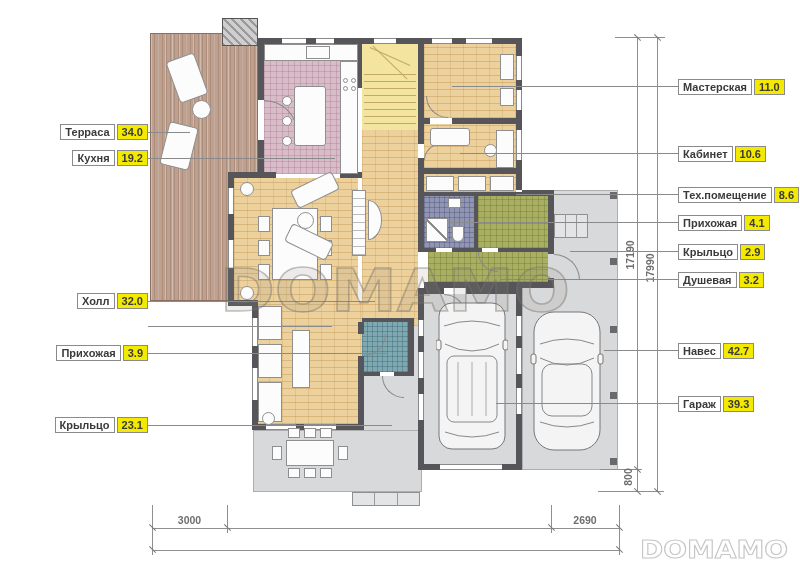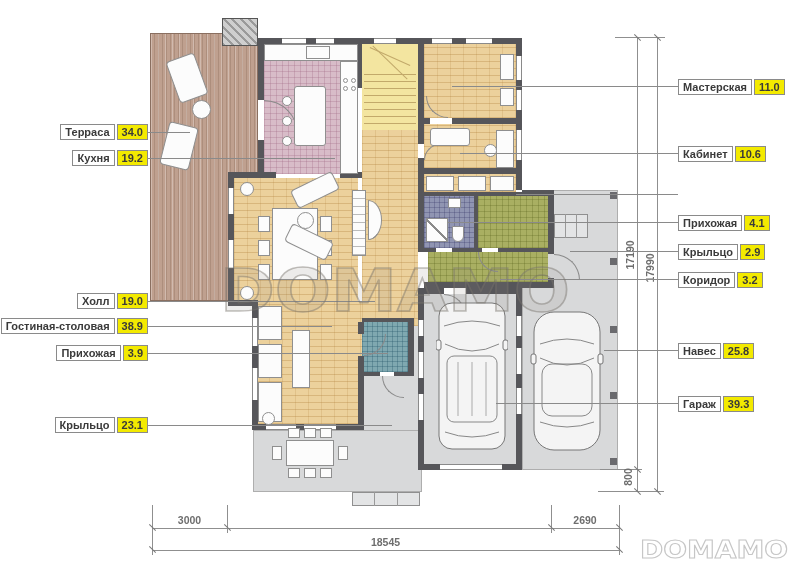--- a/index.html
+++ b/index.html
@@ -283,58 +283,58 @@
   <div class="lbl" style="top:124px;right:652px;">
     <span class="n">Терраса</span>
     <span class="v">34.0</span>
     </div>
   <div class="lbl" style="top:150px;right:652px;">
     <span class="n">Кухня</span>
     <span class="v">19.2</span>
     </div>
   <div class="lbl" style="top:293px;right:652px;">
     <span class="n">Холл</span>
-    <span class="v">19.0</span>
-    </div>
-  <div class="lbl" style="top:318px;right:652px;">
-    <span class="n">Гостиная-столовая</span>
-    <span class="v">38.9</span>
+    <span class="v">32.0</span>
     </div>
   <div class="lbl" style="top:345px;right:652px;">
     <span class="n">Прихожая</span>
     <span class="v">3.9</span>
     </div>
   <div class="lbl" style="top:417px;right:652px;">
     <span class="n">Крыльцо</span>
     <span class="v">23.1</span>
     </div>
 
   <div class="lbl" style="top:79px;left:678px;">
     <span class="n">Мастерская</span>
     <span class="v">11.0</span>
     </div>
   <div class="lbl" style="top:146px;left:678px;">
     <span class="n">Кабинет</span>
     <span class="v">10.6</span>
     </div>
+  <div class="lbl" style="top:187px;left:678px;">
+    <span class="n">Тех.помещение</span>
+    <span class="v">8.6</span>
+    </div>
   <div class="lbl" style="top:215px;left:678px;">
     <span class="n">Прихожая</span>
     <span class="v">4.1</span>
     </div>
   <div class="lbl" style="top:244px;left:678px;">
     <span class="n">Крыльцо</span>
     <span class="v">2.9</span>
     </div>
   <div class="lbl" style="top:272px;left:678px;">
-    <span class="n">Коридор</span>
+    <span class="n">Душевая</span>
     <span class="v">3.2</span>
     </div>
   <div class="lbl" style="top:343px;left:678px;">
     <span class="n">Навес</span>
-    <span class="v">25.8</span>
+    <span class="v">42.7</span>
     </div>
   <div class="lbl" style="top:396px;left:678px;">
     <span class="n">Гараж</span>
     <span class="v">39.3</span>
     </div>
 
   <div class="dline" style="left:615px;top:37px;width:50px;height:1px;"></div>
   <div class="dline" style="left:600px;top:469px;width:42px;height:1px;"></div>
   <div class="dline" style="left:598px;top:491px;width:66px;height:1px;"></div>
   <div class="dline" style="left:637px;top:38px;width:1px;height:432px;"></div>
@@ -356,21 +356,20 @@
   <div class="dline" style="left:152px;top:528px;width:467px;height:1px;"></div>
   <div class="tick" style="left:148px;top:527px;"></div>
   <div class="tick" style="left:223px;top:527px;"></div>
   <div class="tick" style="left:547px;top:527px;"></div>
   <div class="tick" style="left:615px;top:527px;"></div>
   <div class="dtxt" style="left:152px;top:514px;width:75px;">3000</div>
   <div class="dtxt" style="left:551px;top:514px;width:68px;">2690</div>
   <div class="dline" style="left:152px;top:550px;width:467px;height:1px;"></div>
   <div class="tick" style="left:148px;top:549px;"></div>
   <div class="tick" style="left:615px;top:549px;"></div>
-  <div class="dtxt" style="left:152px;top:536px;width:467px;">18545</div>
 
   <svg class="wm" style="left:218px;top:255px;" width="360" height="72">
     <text x="2" y="56" textLength="350" lengthAdjust="spacingAndGlyphs" font-family="DejaVu Sans, sans-serif" font-size="58" font-weight="bold" fill="rgba(140,135,128,0.14)" stroke="rgba(120,115,108,0.45)" stroke-width="1.5">DOMAMO</text>
   </svg>
   <svg class="wm" style="left:638px;top:534px;" width="156" height="32">
     <text x="2" y="24" textLength="148" lengthAdjust="spacingAndGlyphs" font-family="DejaVu Sans, sans-serif" font-size="24" font-weight="bold" fill="none" stroke="#c6c6c6" stroke-width="1">DOMAMO</text>
   </svg>
 
 </div>
 

